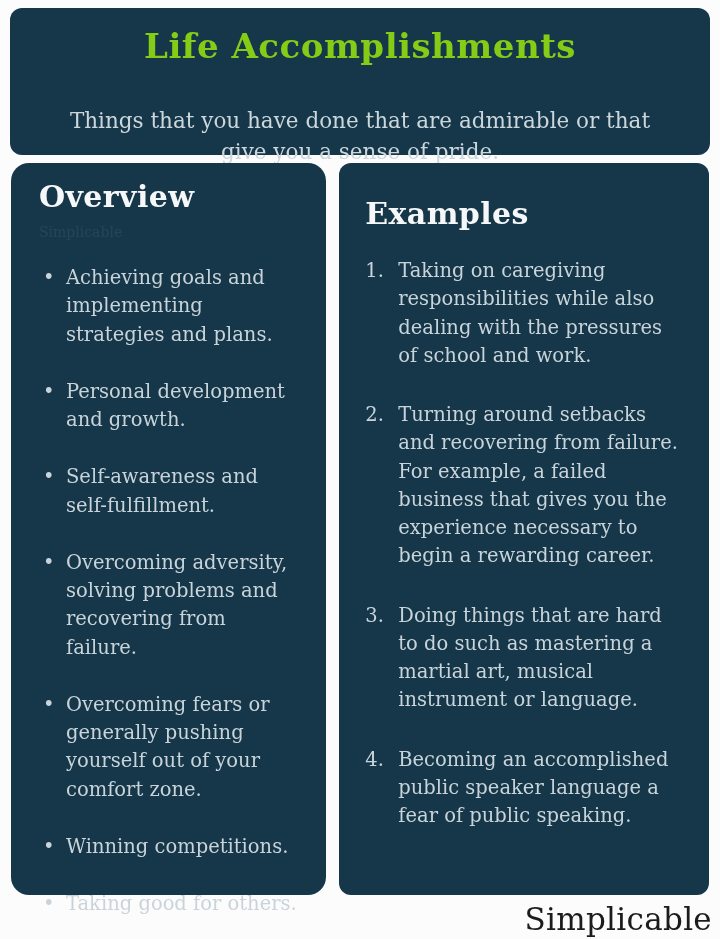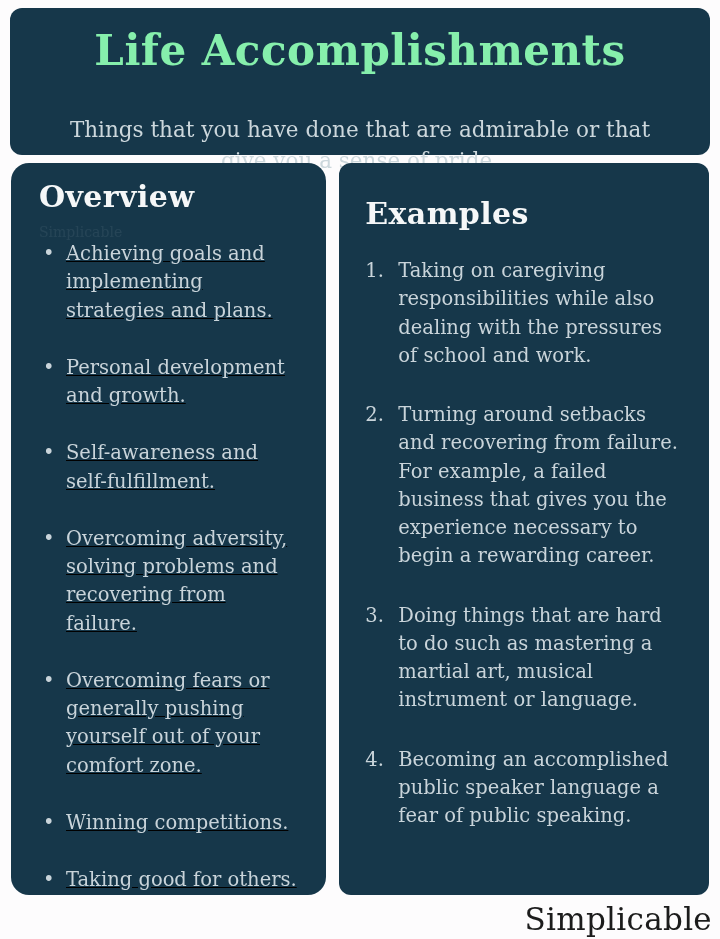--- a/index.html
+++ b/index.html
@@ -18,22 +18,22 @@
 
   
   .header-panel {
     position: absolute;
     left: 10px; top: 8px;
     width: 700px; height: 147px;
     padding: 18px 40px 10px 40px;
     text-align: center;
   }
   .header-title {
-    color: #86efac;
-    font-size: 42px;
+    color: #84cc16;
+    font-size: 34px;
     font-weight: 600;
     letter-spacing: 0.5px;
     margin-bottom: 14px;
   }
   .header-subtitle {
     color: #ccd7dc;
     font-size: 21.5px;
     line-height: 1.45;
     padding: 0 18px;
     margin-top: 39px;
@@ -66,21 +66,21 @@
     margin-top: 10px;
     height: 16px;
     color: #e8f0f4;
     opacity: 0.07;
     font-size: 14px;
     overflow: hidden;
   }
 
   ul.bullet-list {
     list-style: none;
-    text-decoration: underline;
+    margin-top: 24px;
   }
   ul.bullet-list li {
     position: relative;
     padding-left: 27px;
     color: #c9d4da;
     font-size: 19.5px;
     line-height: 1.45;
     margin-bottom: 29px;
   }
   ul.bullet-list li::before {

